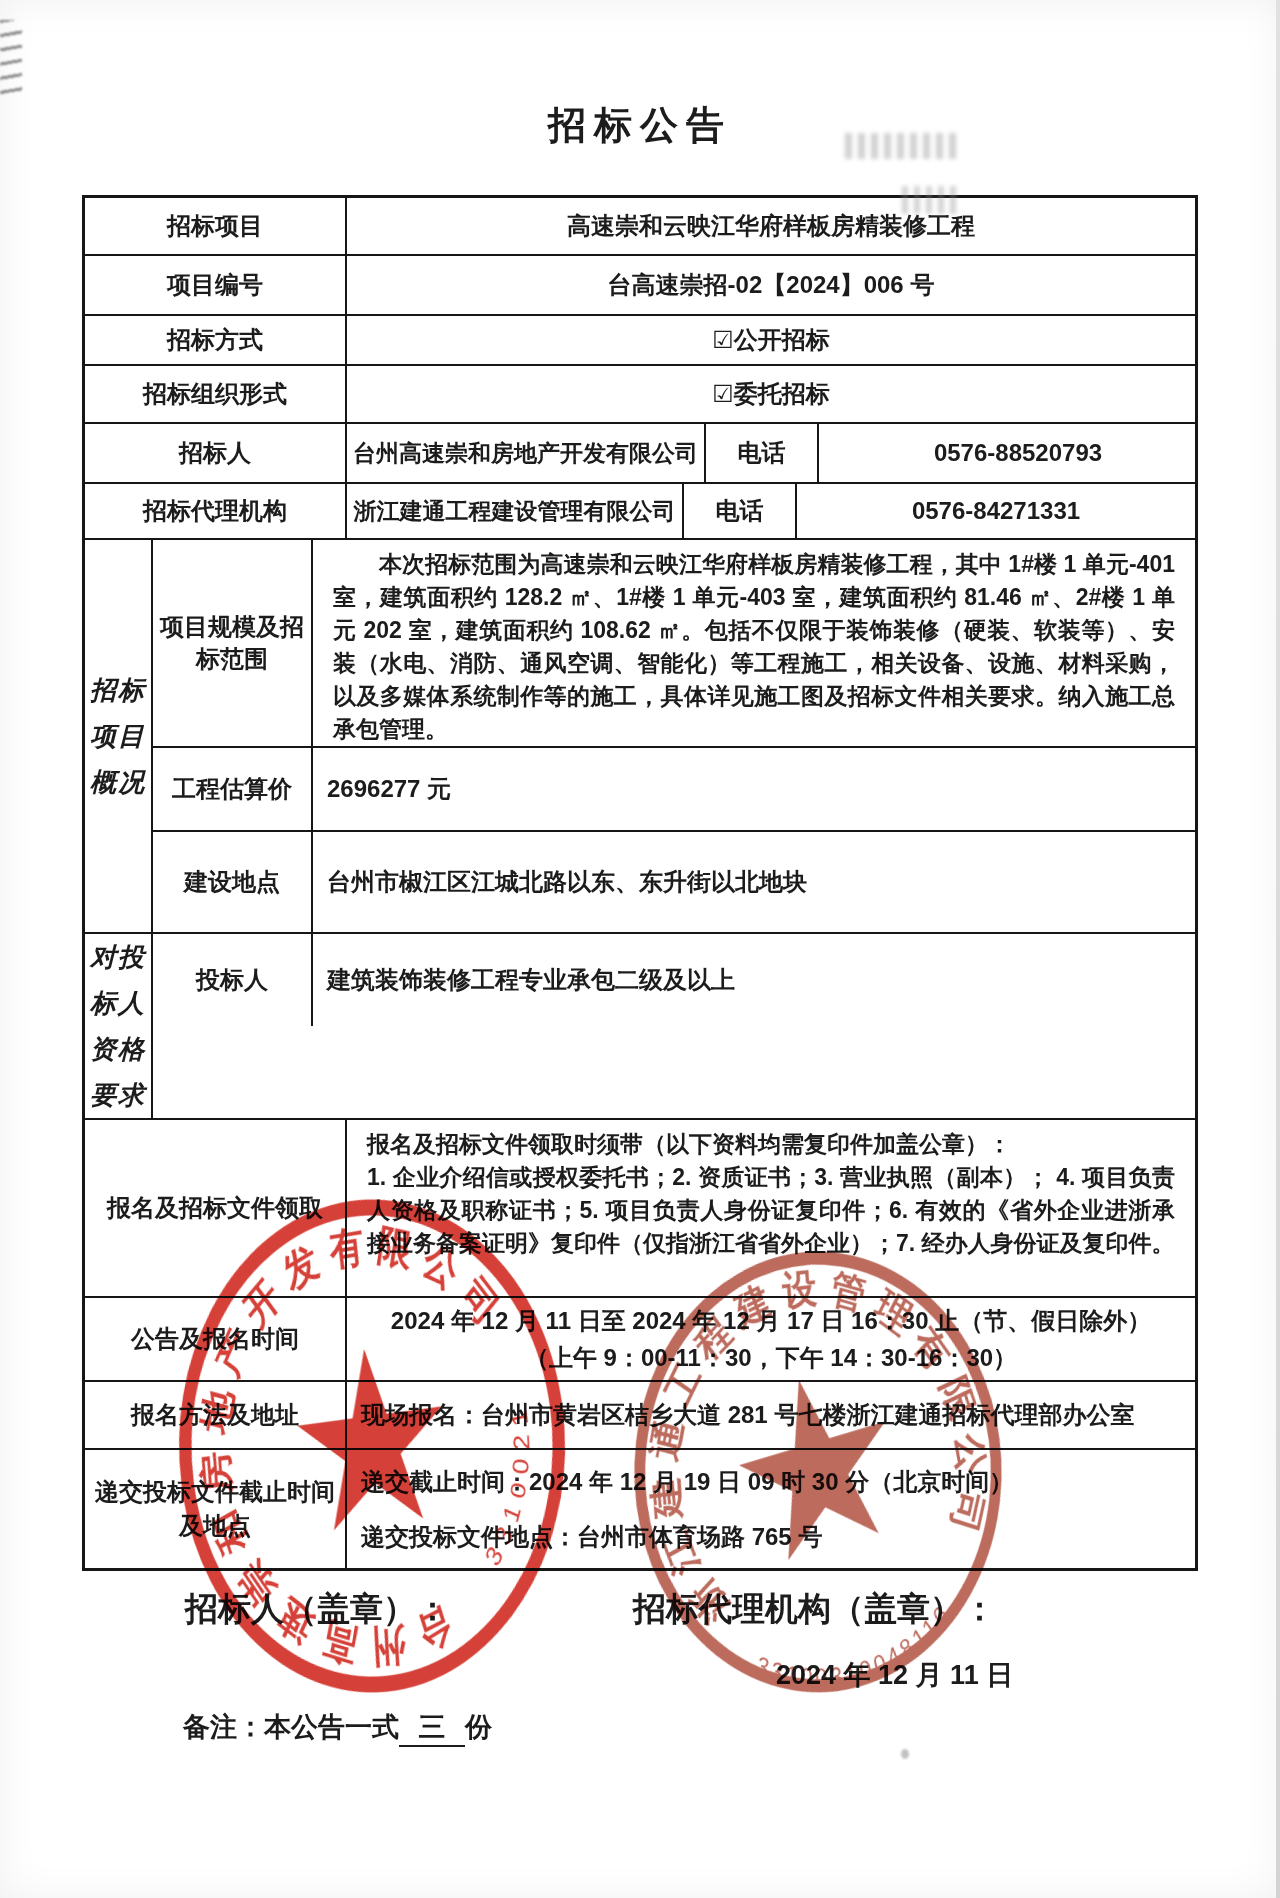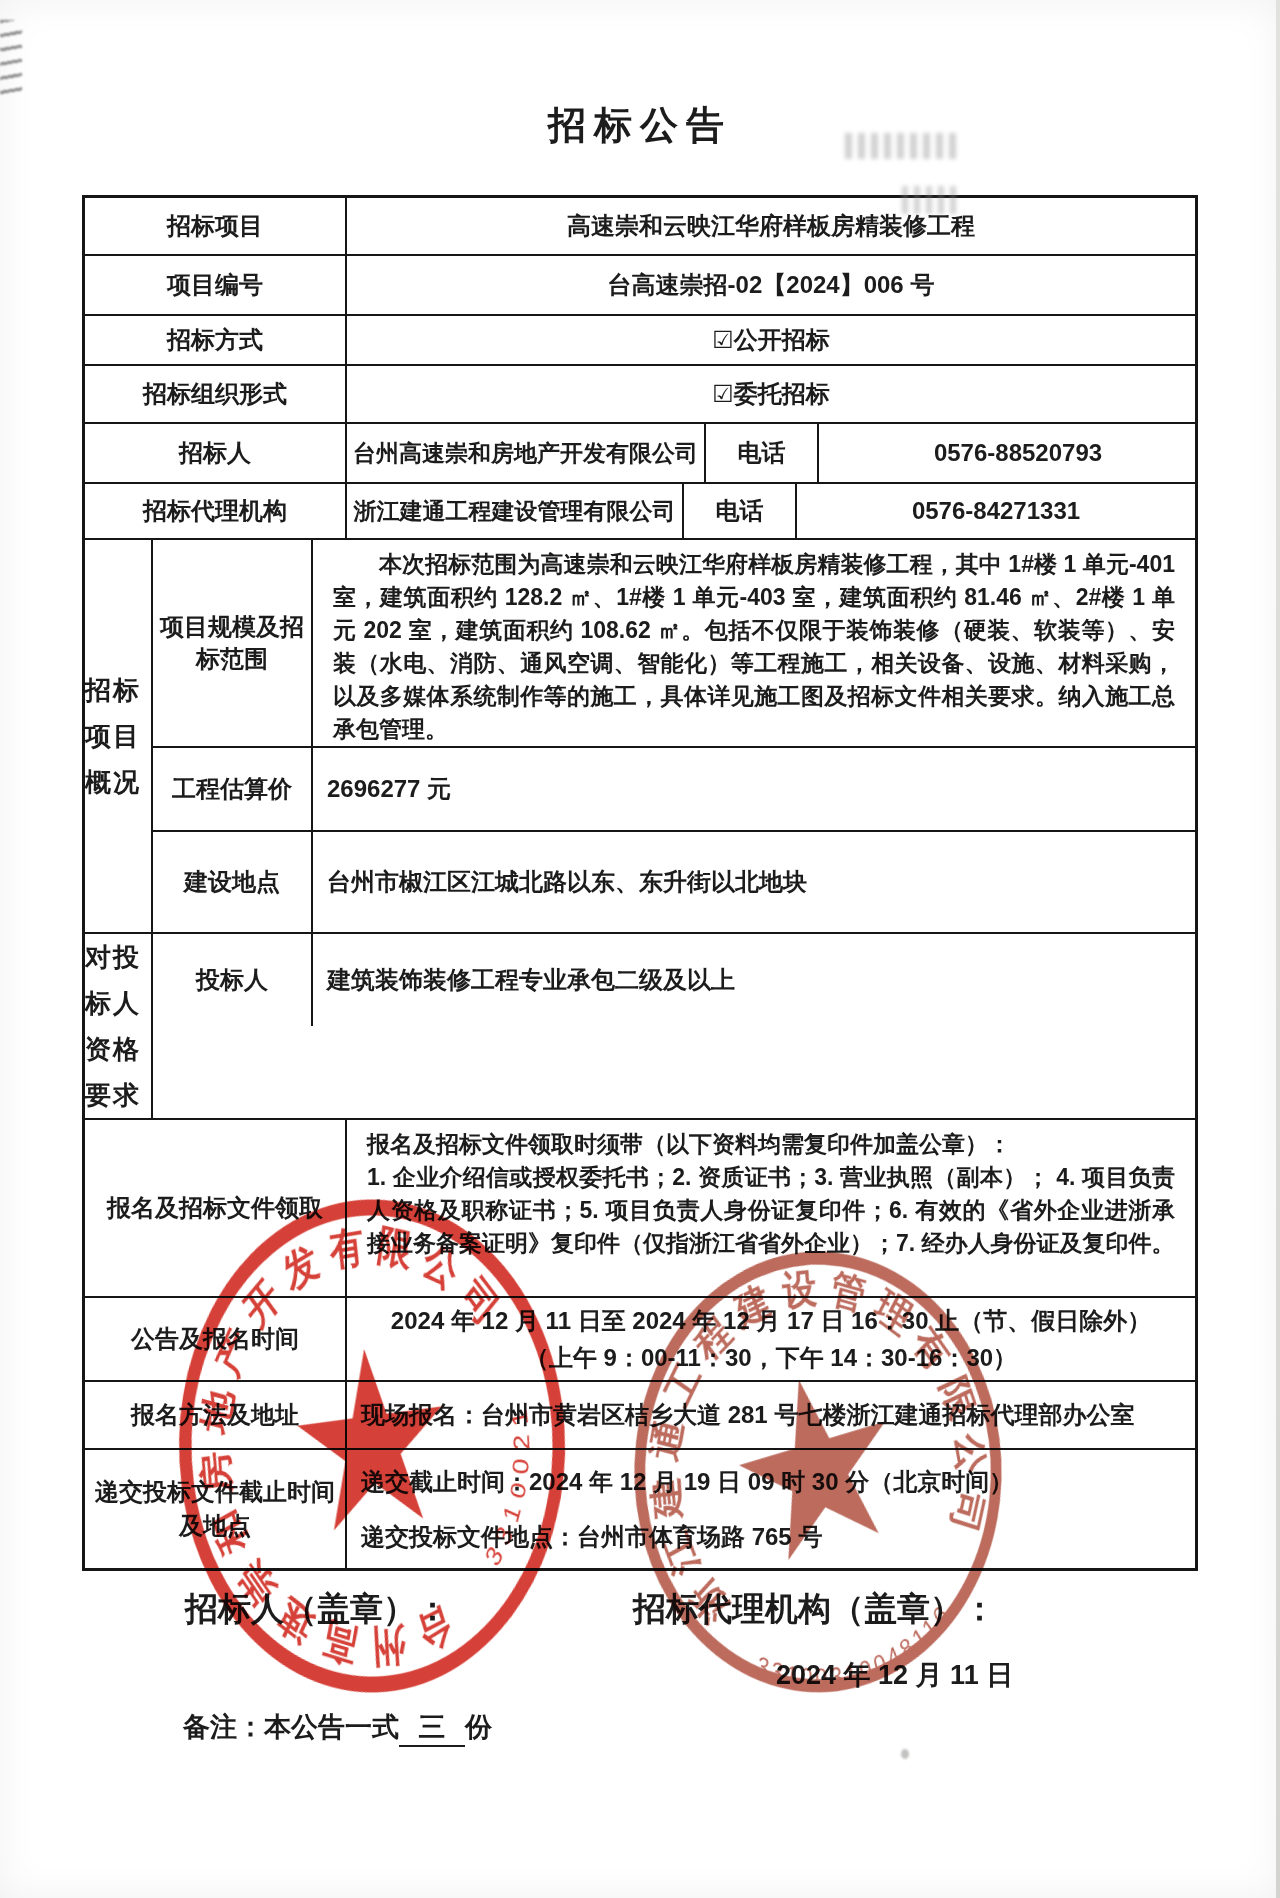--- a/index.html
+++ b/index.html
@@ -44,22 +44,23 @@
   .left{justify-content:flex-start;text-align:left;padding-left:14px;}
   .nowrap{white-space:nowrap;font-size:23px;}
   .phl{width:113px;flex:none;}
   .phv{width:398px;flex:none;}
   
   .sect{display:flex;border-bottom:2px solid #161616;}
   .sect:last-child{border-bottom:none;}
   .gcol{
     width:68px;flex:none;
     border-right:2px solid #161616;
-    display:flex;align-items:center;justify-content:flex-start;
+    display:flex;align-items:center;justify-content:center;
     box-sizing:border-box;
+    font-style:italic;
   }
   .gcol span{
     display:block;width:56px;
     font-size:26px;line-height:46px;letter-spacing:2px;
     text-align:center;font-weight:700;
   }
   .gRows{flex:1;display:flex;flex-direction:column;}
   .gRows .tr:last-child{border-bottom:none;}
   .sublab{width:160px;flex:none;}
   .para{

